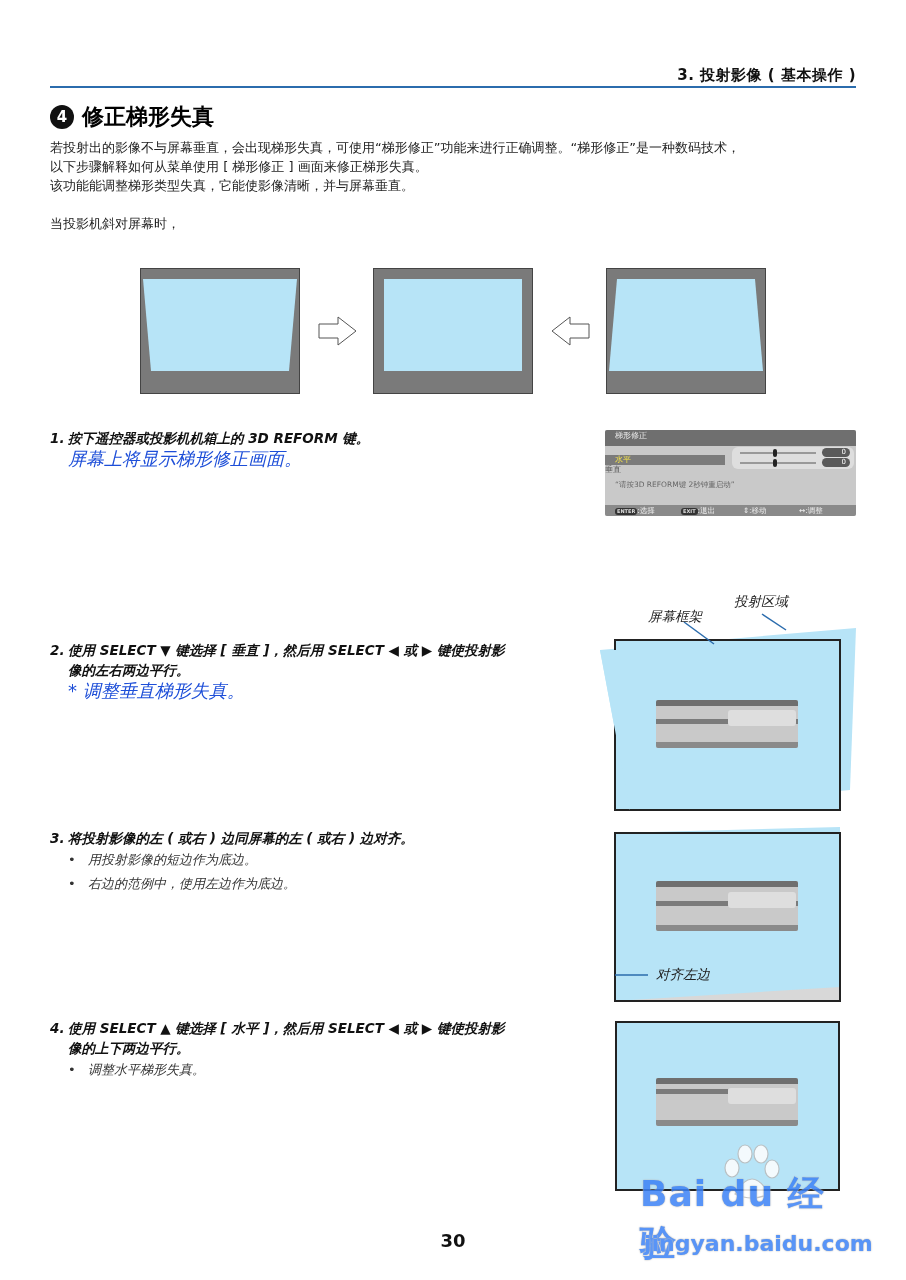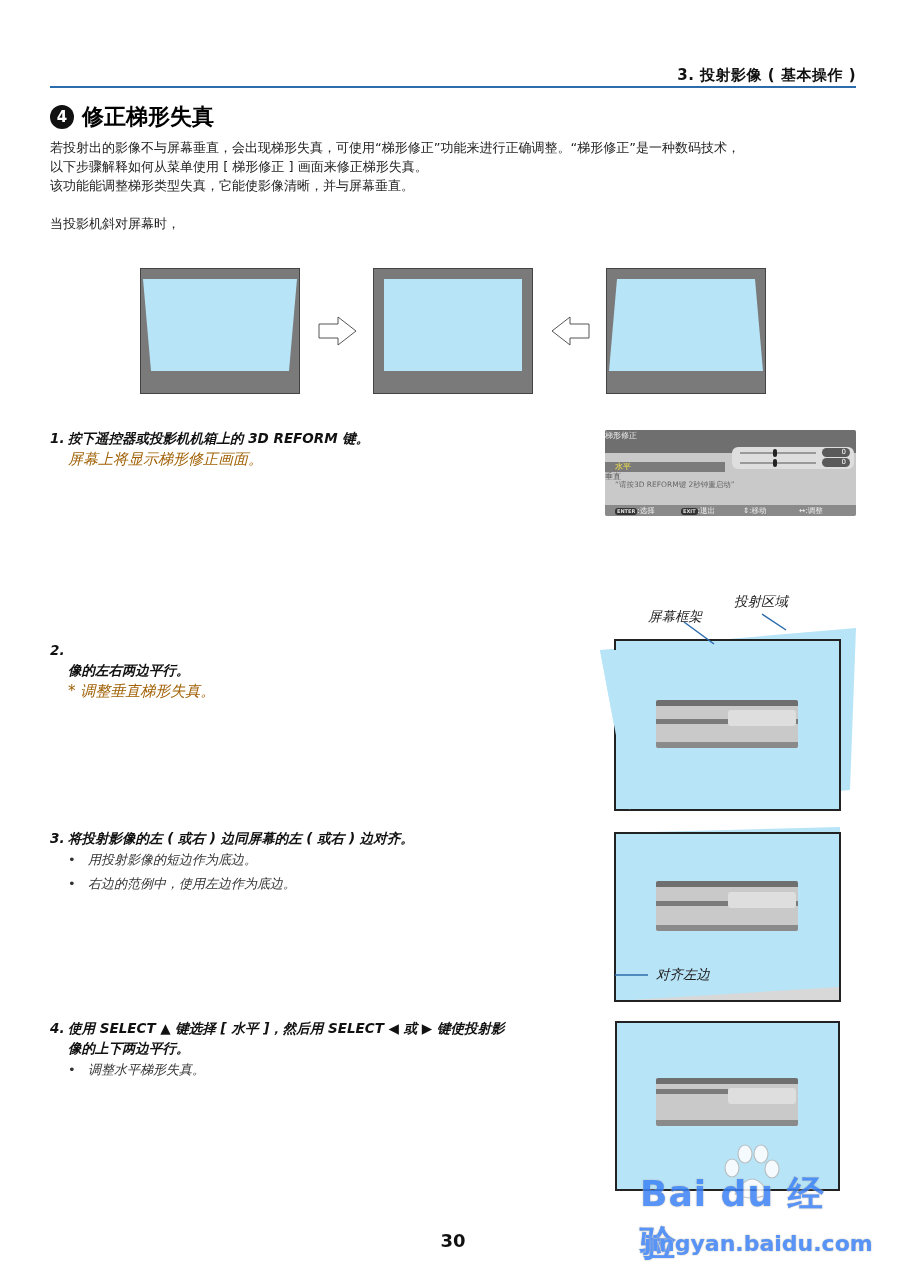--- a/index.html
+++ b/index.html
@@ -20,21 +20,21 @@
   
   .diagram-row { position: absolute; left: 0; top: 268px; width: 906px; height: 128px; }
   .frame { position: absolute; top: 0; width: 160px; height: 126px; background: #7a7a7a; border: 1px solid #444; }
   .frame svg { position: absolute; left: 0; top: 0; }
   .arrow { position: absolute; top: 48px; }
 
   
   .step { position: absolute; left: 50px; width: 530px; font-style: italic; }
   .step .head { font-size: 13.5px; font-weight: bold; line-height: 20px; color: #111; display: flex; }
   .step .head .n { width: 18px; flex-shrink: 0; }
-  .step .sub { font-size: 15px; line-height: 22px; color: #a16207; padding-left: 18px; }
+  .step .sub { font-size: 18px; line-height: 22px; color: #1d4ed8; padding-left: 18px; }
   .step .bullet { font-size: 13px; line-height: 24px; color: #333; padding-left: 18px; display: flex; }
   .step .bullet .dot { width: 20px; flex-shrink: 0; }
 
   
   .osd { position: absolute; background: #c9c9c9; border-radius: 2px; overflow: hidden; font-family: "DejaVu Sans", sans-serif; }
   .osd .bar { background: #6f6f6f; color: #e8e8e8; }
   .osd .row { position: relative; }
   .osd .row.sel { background: #7b7b7b; }
   .osd .slider-area { position: absolute; background: #dedede; border-radius: 6px; }
   .osd .track { position: absolute; height: 2px; background: #fff; border: 1px solid #999; }
@@ -101,21 +101,21 @@
 
 <div class="step" style="top:428px;">
   <div class="head">
       <span class="n">1.</span>
       <span>按下遥控器或投影机机箱上的 3D REFORM 键。</span>
     </div>
   <div class="sub">屏幕上将显示梯形修正画面。</div>
 </div>
 
 <div class="osd" style="left:605px; top:430px; width:251px; height:86px;">
-  <div class="bar" style="height:23px; font-size:8px; line-height:11px;">梯形修正</div>
+  <div class="bar" style="height:16px; font-size:8px; padding-left:10px; line-height:11px;">梯形修正</div>
   <div style="height:9px;"></div>
   <div class="row sel" style="height:10px; font-size:8px; line-height:10px; color:#f4e24a; padding-left:10px; width:120px;">
     <span>水平</span>
   </div>
   <div class="row" style="height:10px; font-size:8px; line-height:10px; color:#555; padding-left:0;">
     <span>垂直</span>
   </div>
   <div class="slider-area" style="left:127px; top:17px; width:122px; height:22px;">
     <div class="track" style="left:8px; top:5px; width:76px;"></div>
     <div class="knob" style="left:41px; top:2px; width:4px; height:8px;"></div>
@@ -129,20 +129,21 @@
     <span style="width:66px;"><span class="key" style="font-size:5px; padding:0 2px; line-height:7px;">ENTER</span><span>:选择</span></span>
     <span style="width:62px;"><span class="key" style="font-size:5px; padding:0 2px; line-height:7px;">EXIT</span><span>:退出</span></span>
     <span style="width:56px;font-family:Liberation Serif, serif;"><span>⇕</span><span>:移动</span></span>
     <span><span>↔</span><span>:调整</span></span>
   </div>
 </div>
 
 <div class="step" style="top:640px;">
   <div class="head">
       <span class="n">2.</span>
+      <span>使用 SELECT ▼ 键选择 [ 垂直 ]，然后用 SELECT ◀ 或 ▶ 键使投射影</span>
     </div>
   <div class="head">
       <span class="n"></span>
       <span>像的左右两边平行。</span>
     </div>
   <div class="sub">* 调整垂直梯形失真。</div>
 </div>
 
 <div class="screen-fig" style="left:598px; top:590px; width:270px; height:230px;">
   <svg width="270" height="230" style="position:absolute;left:0;top:0;">

